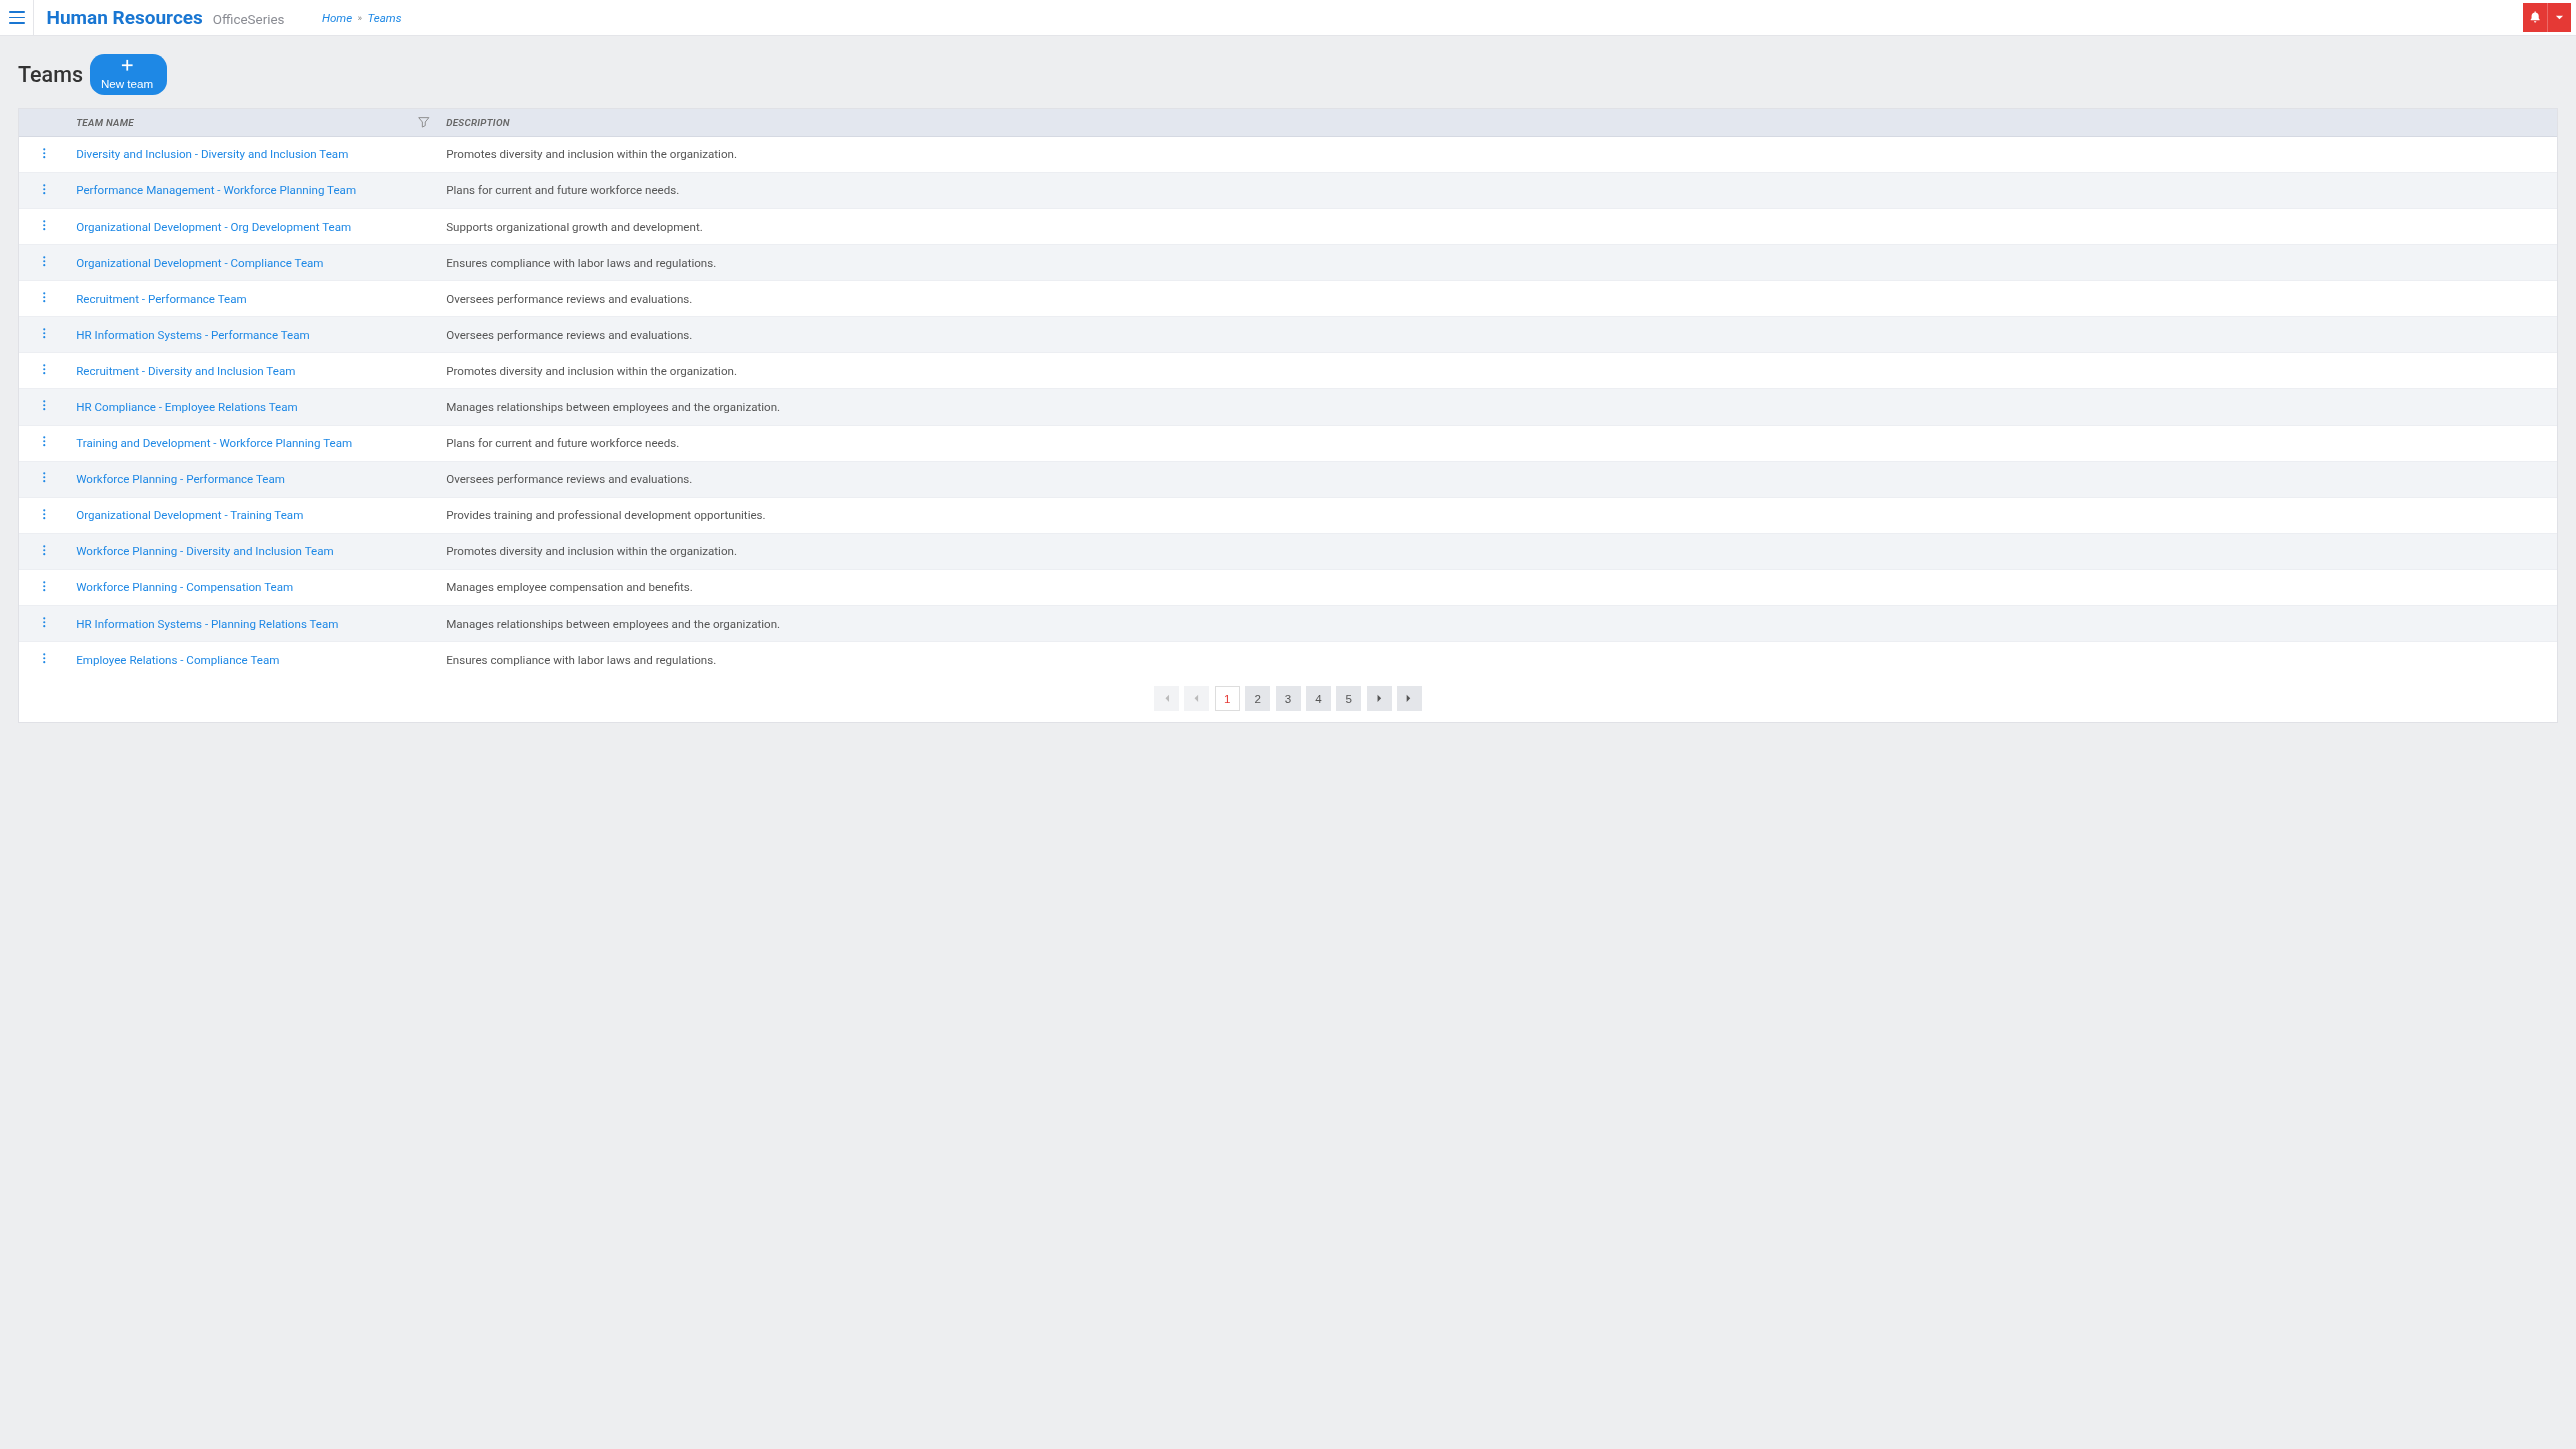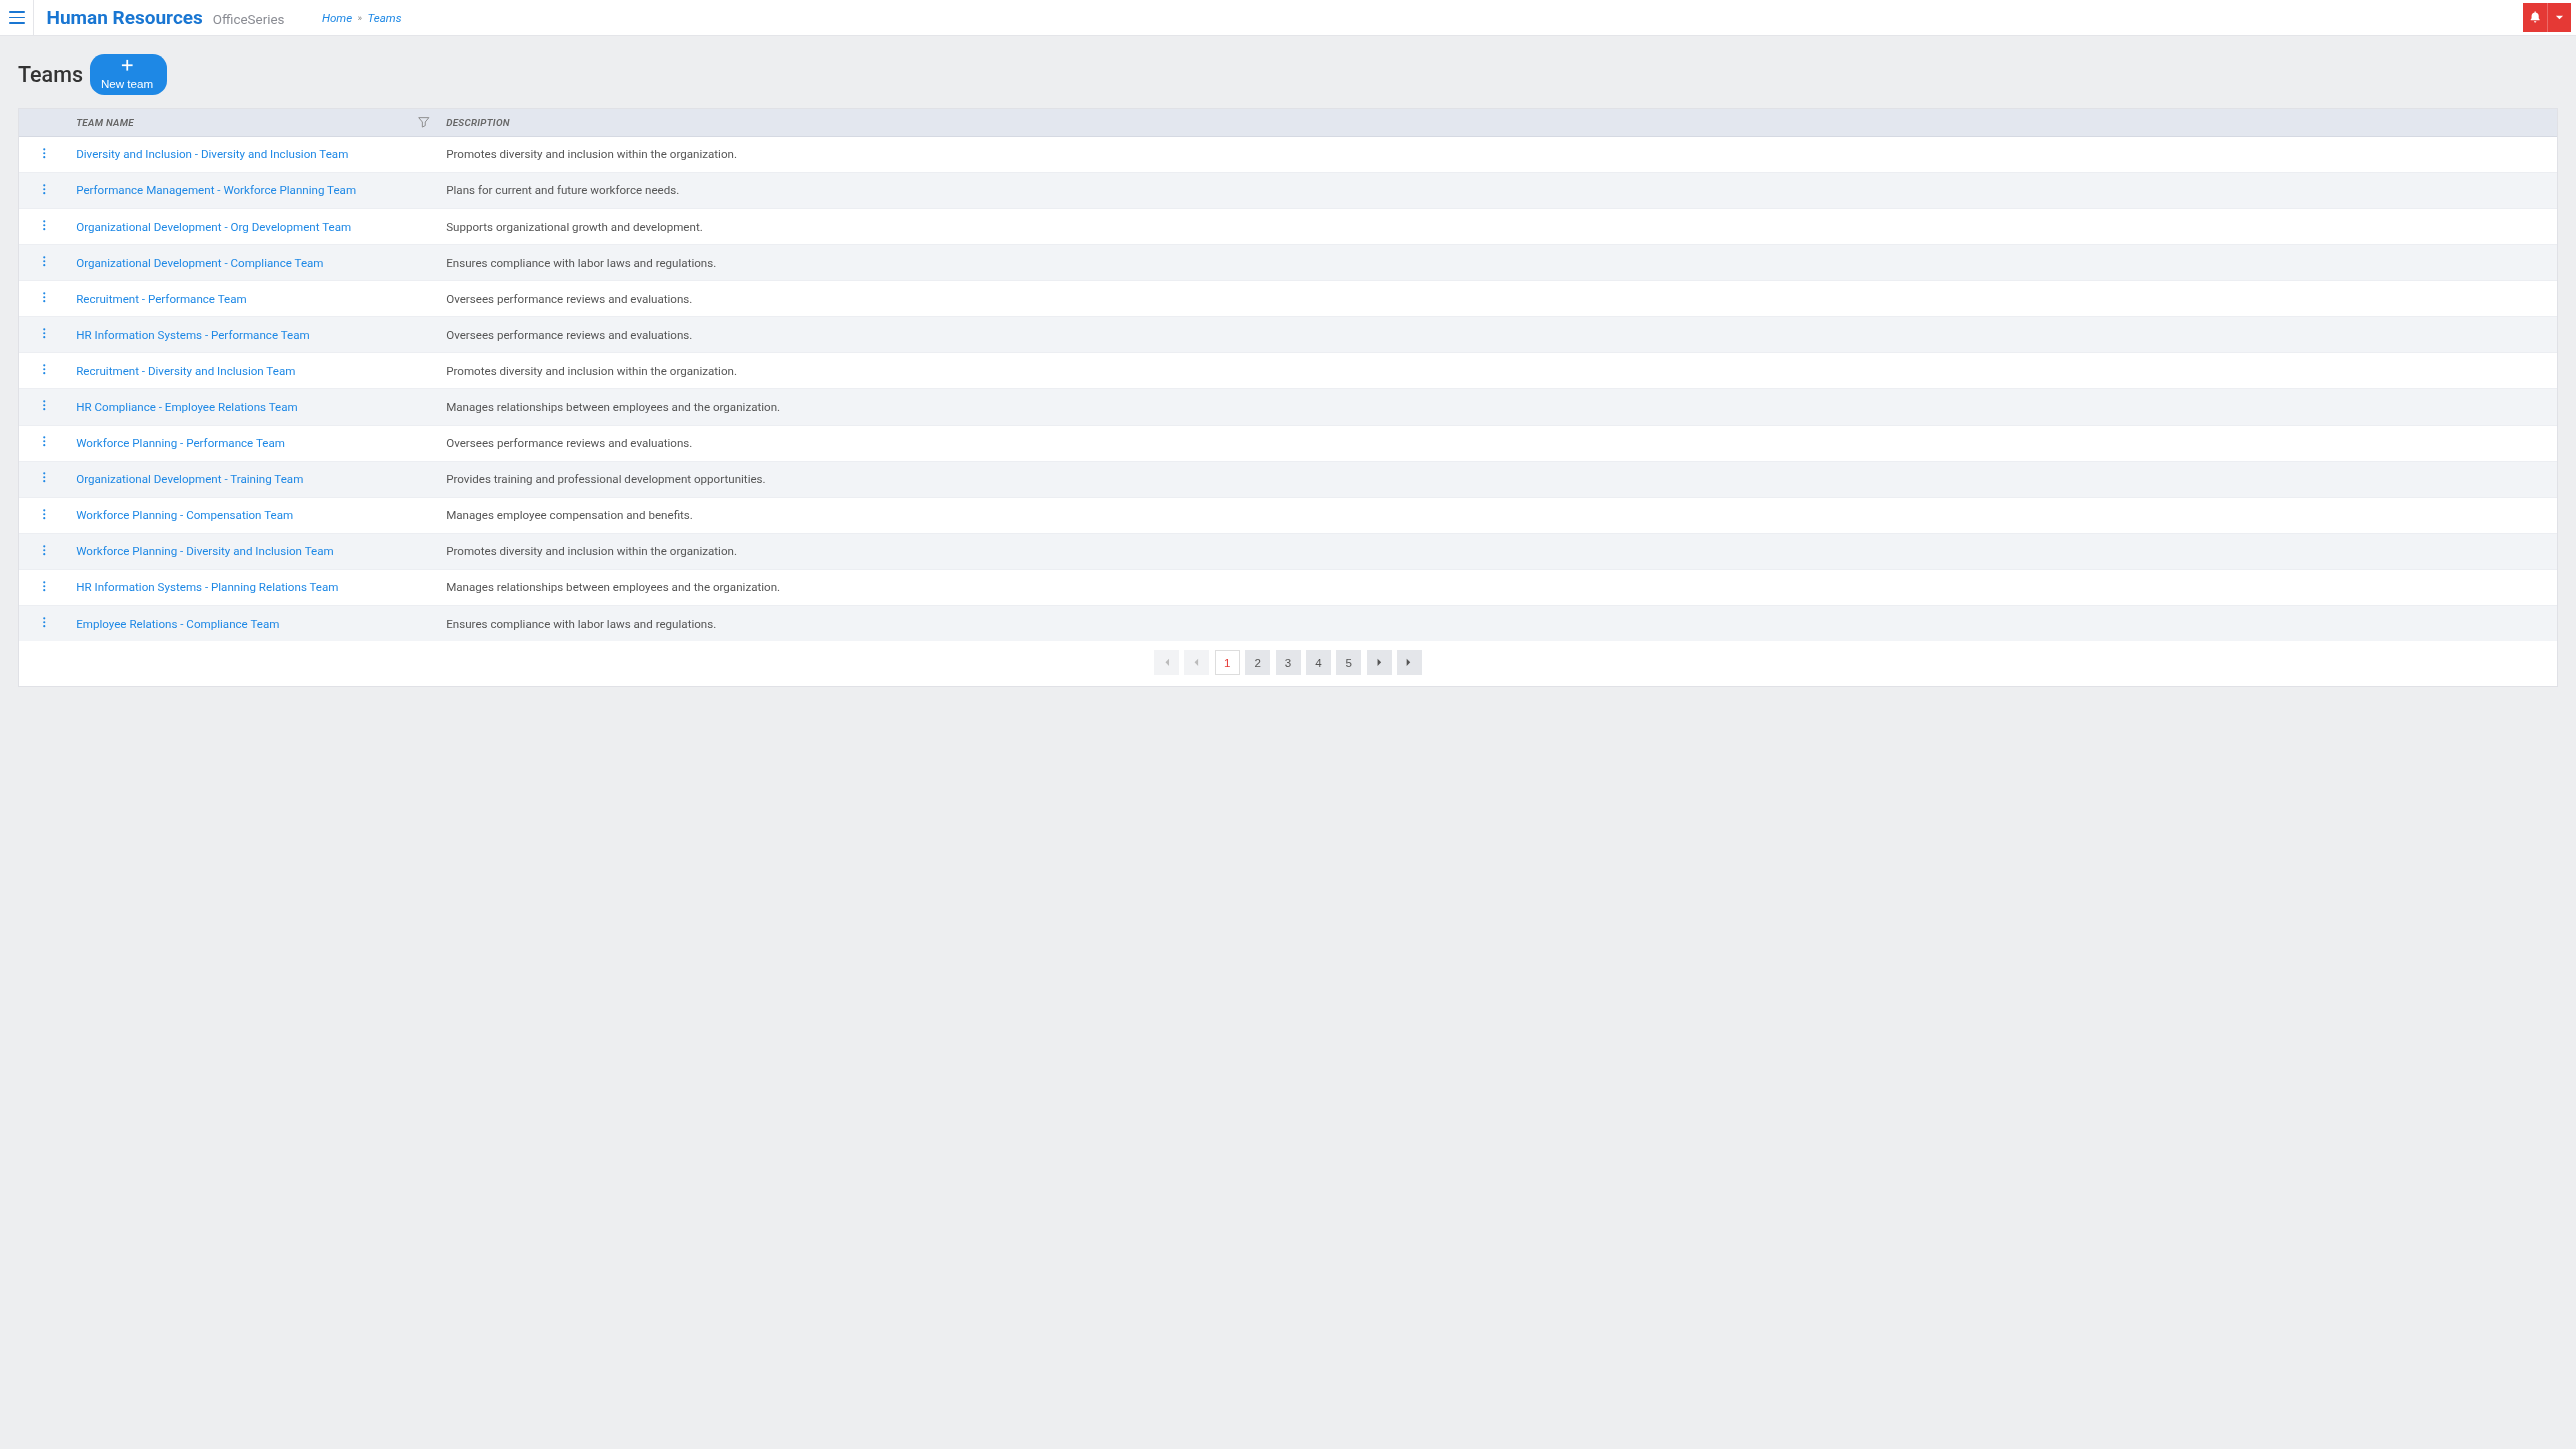--- a/index.html
+++ b/index.html
@@ -185,56 +185,65 @@
               </svg></td>
             <td class="cell-name"><a href="#">HR Compliance - Employee Relations Team</a></td>
             <td>Manages relationships between employees and the organization.</td>
           </tr>
           <tr>
             <td class="cell-actions"><svg class="dots-svg" viewBox="0 0 16 16">
                 <circle cx="8" cy="3" r="1.4"></circle>
                 <circle cx="8" cy="8" r="1.4"></circle>
                 <circle cx="8" cy="13" r="1.4"></circle>
               </svg></td>
+            <td class="cell-name"><a href="#">Training and Development - Workforce Planning Team</a></td>
+            <td>Plans for current and future workforce needs.</td>
+          </tr>
+          <tr>
+            <td class="cell-actions"><svg class="dots-svg" viewBox="0 0 16 16">
+                <circle cx="8" cy="3" r="1.4"></circle>
+                <circle cx="8" cy="8" r="1.4"></circle>
+                <circle cx="8" cy="13" r="1.4"></circle>
+              </svg></td>
             <td class="cell-name"><a href="#">Workforce Planning - Performance Team</a></td>
             <td>Oversees performance reviews and evaluations.</td>
           </tr>
           <tr>
             <td class="cell-actions"><svg class="dots-svg" viewBox="0 0 16 16">
                 <circle cx="8" cy="3" r="1.4"></circle>
                 <circle cx="8" cy="8" r="1.4"></circle>
                 <circle cx="8" cy="13" r="1.4"></circle>
               </svg></td>
             <td class="cell-name"><a href="#">Organizational Development - Training Team</a></td>
             <td>Provides training and professional development opportunities.</td>
           </tr>
           <tr>
             <td class="cell-actions"><svg class="dots-svg" viewBox="0 0 16 16">
                 <circle cx="8" cy="3" r="1.4"></circle>
                 <circle cx="8" cy="8" r="1.4"></circle>
                 <circle cx="8" cy="13" r="1.4"></circle>
               </svg></td>
+            <td class="cell-name"><a href="#">Workforce Planning - Diversity and Inclusion Team</a></td>
+            <td>Promotes diversity and inclusion within the organization.</td>
+          </tr>
+          <tr>
+            <td class="cell-actions"><svg class="dots-svg" viewBox="0 0 16 16">
+                <circle cx="8" cy="3" r="1.4"></circle>
+                <circle cx="8" cy="8" r="1.4"></circle>
+                <circle cx="8" cy="13" r="1.4"></circle>
+              </svg></td>
             <td class="cell-name"><a href="#">Workforce Planning - Compensation Team</a></td>
             <td>Manages employee compensation and benefits.</td>
           </tr>
           <tr>
             <td class="cell-actions"><svg class="dots-svg" viewBox="0 0 16 16">
                 <circle cx="8" cy="3" r="1.4"></circle>
                 <circle cx="8" cy="8" r="1.4"></circle>
                 <circle cx="8" cy="13" r="1.4"></circle>
               </svg></td>
-            <td class="cell-name"><a href="#">Workforce Planning - Diversity and Inclusion Team</a></td>
-            <td>Promotes diversity and inclusion within the organization.</td>
-          </tr>
-          <tr>
-            <td class="cell-actions"><svg class="dots-svg" viewBox="0 0 16 16">
-                <circle cx="8" cy="3" r="1.4"></circle>
-                <circle cx="8" cy="8" r="1.4"></circle>
-                <circle cx="8" cy="13" r="1.4"></circle>
-              </svg></td>
             <td class="cell-name"><a href="#">HR Information Systems - Planning Relations Team</a></td>
             <td>Manages relationships between employees and the organization.</td>
           </tr>
           <tr>
             <td class="cell-actions"><svg class="dots-svg" viewBox="0 0 16 16">
                 <circle cx="8" cy="3" r="1.4"></circle>
                 <circle cx="8" cy="8" r="1.4"></circle>
                 <circle cx="8" cy="13" r="1.4"></circle>
               </svg></td>
             <td class="cell-name"><a href="#">Employee Relations - Compliance Team</a></td>

